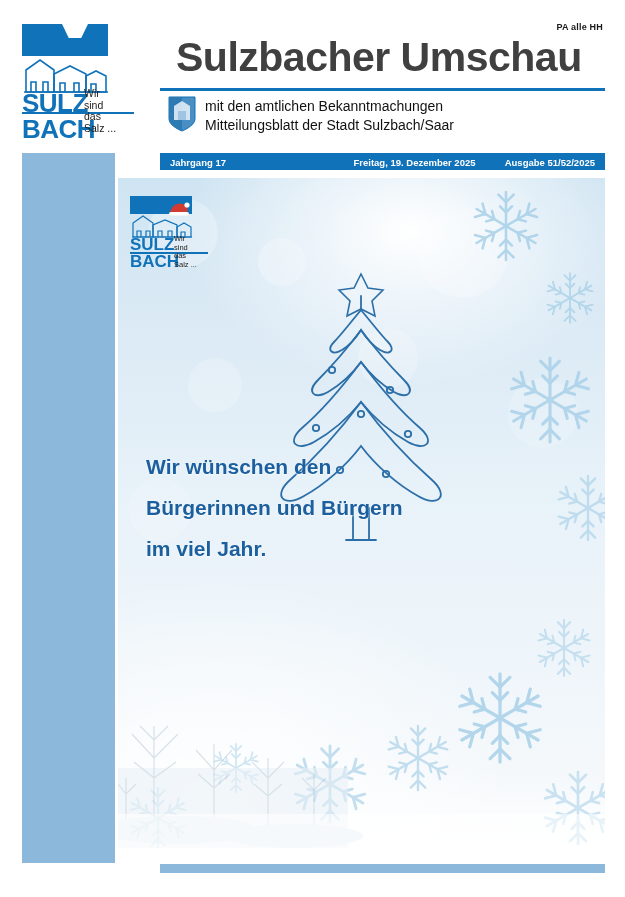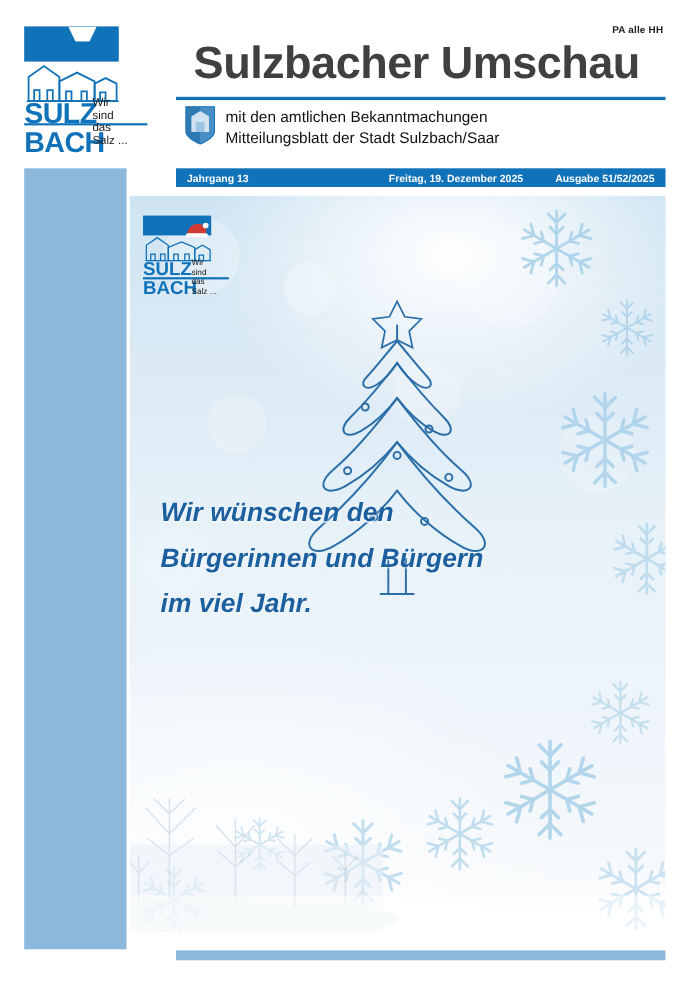--- a/index.html
+++ b/index.html
@@ -231,27 +231,26 @@
   }
 
   
   .greeting {
     position: absolute;
     left: 28px;
     top: 268px;
     width: 420px;
   }
   .greeting .line {
-    font-size: 24px;
+    font-size: 21px;
     font-weight: bold;
     color: #1c5f9e;
     line-height: 41px;
     white-space: nowrap;
     text-shadow: 0 1px 2px rgba(255,255,255,0.85);
-    font-style: italic;
   }
 
   
   .bottom-bar {
     position: absolute;
     left: 160px;
     top: 864px;
     width: 445px;
     height: 9px;
     background: #8cb8dc;
@@ -308,21 +307,21 @@
       </svg>
     </div>
 
     <div class="subtitle">
       <div>mit den amtlichen Bekanntmachungen</div>
       <div>Mitteilungsblatt der Stadt Sulzbach/Saar</div>
     </div>
   </div>
 
   <div class="issue-bar">
-    <span class="issue-year">Jahrgang 13</span>
+    <span class="issue-year">Jahrgang 17</span>
     <span class="issue-date">Freitag, 19. Dezember 2025</span>
     <span class="issue-num">Ausgabe 51/52/2025</span>
   </div>
 
   <div class="left-col"></div>
 
   <div class="cover">
 
     <div class="bokeh" style="left:30px; top:20px; width:70px; height:70px; opacity:.5;"></div>
     <div class="bokeh" style="left:140px; top:60px; width:48px; height:48px; opacity:.45;"></div>

